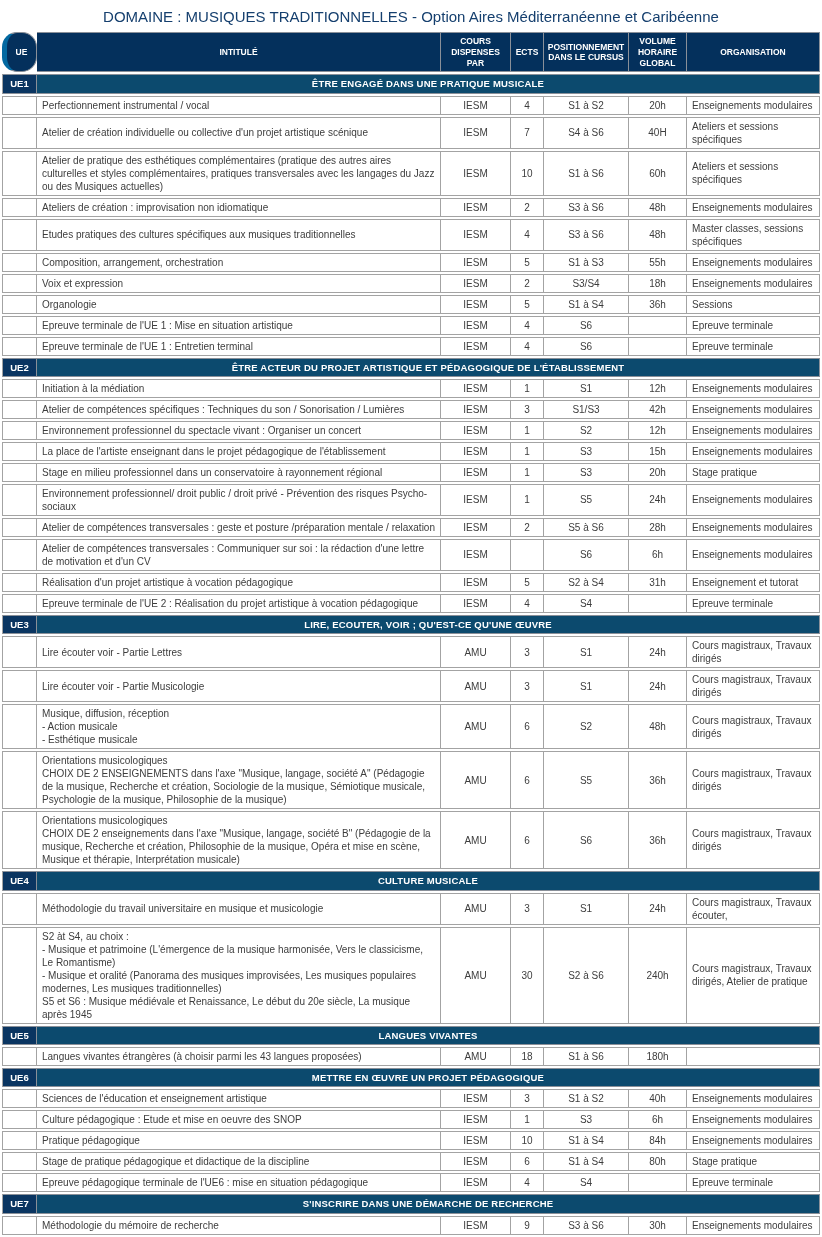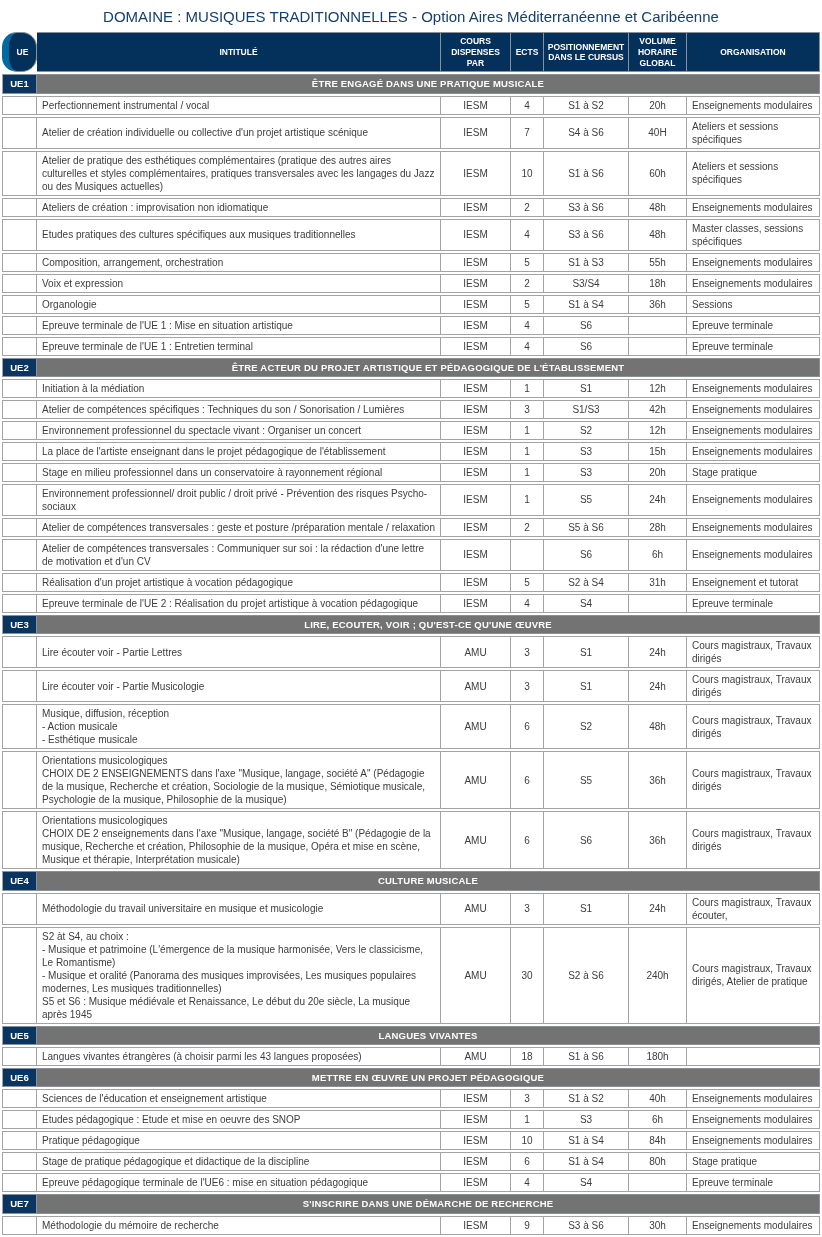--- a/index.html
+++ b/index.html
@@ -19,37 +19,37 @@
   col.c-ects{width:33px;}
   col.c-pos{width:85px;}
   col.c-vol{width:58px;}
   col.c-org{width:133px;}
   th{
     background:#04305c;color:#ffffff;font-size:8.5px;font-weight:bold;
     text-align:center;vertical-align:middle;padding:3px 1px;
     white-space:pre-line;line-height:1.25;
     border-top:1px solid #8a9099;border-bottom:1px solid #8a9099;border-right:1px solid #8a9099;
   }
-  th:first-child{border-left:7px solid #0369a1;border-radius:15px;}
+  th:first-child{border-left:5px solid #0369a1;border-radius:15px;}
   td{
     background:#ffffff;color:#3d3d3d;font-size:10px;vertical-align:middle;
     padding:2px 5px;line-height:1.3;
     border-top:1px solid #a3a3a3;border-bottom:1px solid #a3a3a3;border-right:1px solid #a3a3a3;
   }
   tr td:first-child{border-left:1px solid #a3a3a3;}
   td.intitule{text-align:left;white-space:pre-line;}
   td.center{text-align:center;}
   td.org{text-align:left;}
   tr.band td{
     color:#ffffff;font-weight:bold;font-size:9.5px;text-align:center;
     padding:3px 2px;line-height:1.2;
     border-top:1px solid #8a9099;border-bottom:1px solid #8a9099;border-right:1px solid #8a9099;
   }
   tr.band td.ue-label{background:#0a3561;}
-  tr.band td.section-title{background:#737373;letter-spacing:0.2px;}
+  tr.band td.section-title{background:#0c4a6e;letter-spacing:0.2px;}
 </style>
 </head>
 <body>
 
 <div class="page">
   <div class="title">DOMAINE : MUSIQUES TRADITIONNELLES - Option Aires Méditerranéenne et Caribéenne</div>
 
   <table class="curriculum">
     <colgroup>
       <col class="c-ue">
@@ -364,21 +364,21 @@
           <td class="center"></td>
           <td class="intitule">Sciences de l'éducation et enseignement artistique</td>
           <td class="center">IESM</td>
           <td class="center">3</td>
           <td class="center">S1 à S2</td>
           <td class="center">40h</td>
           <td class="org">Enseignements modulaires</td>
         </tr>
         <tr>
           <td class="center"></td>
-          <td class="intitule">Etudes pédagogique : Etude et mise en oeuvre des SNOP</td>
+          <td class="intitule">Culture pédagogique : Etude et mise en oeuvre des SNOP</td>
           <td class="center">IESM</td>
           <td class="center">1</td>
           <td class="center">S3</td>
           <td class="center">6h</td>
           <td class="org">Enseignements modulaires</td>
         </tr>
         <tr>
           <td class="center"></td>
           <td class="intitule">Pratique pédagogique</td>
           <td class="center">IESM</td>

